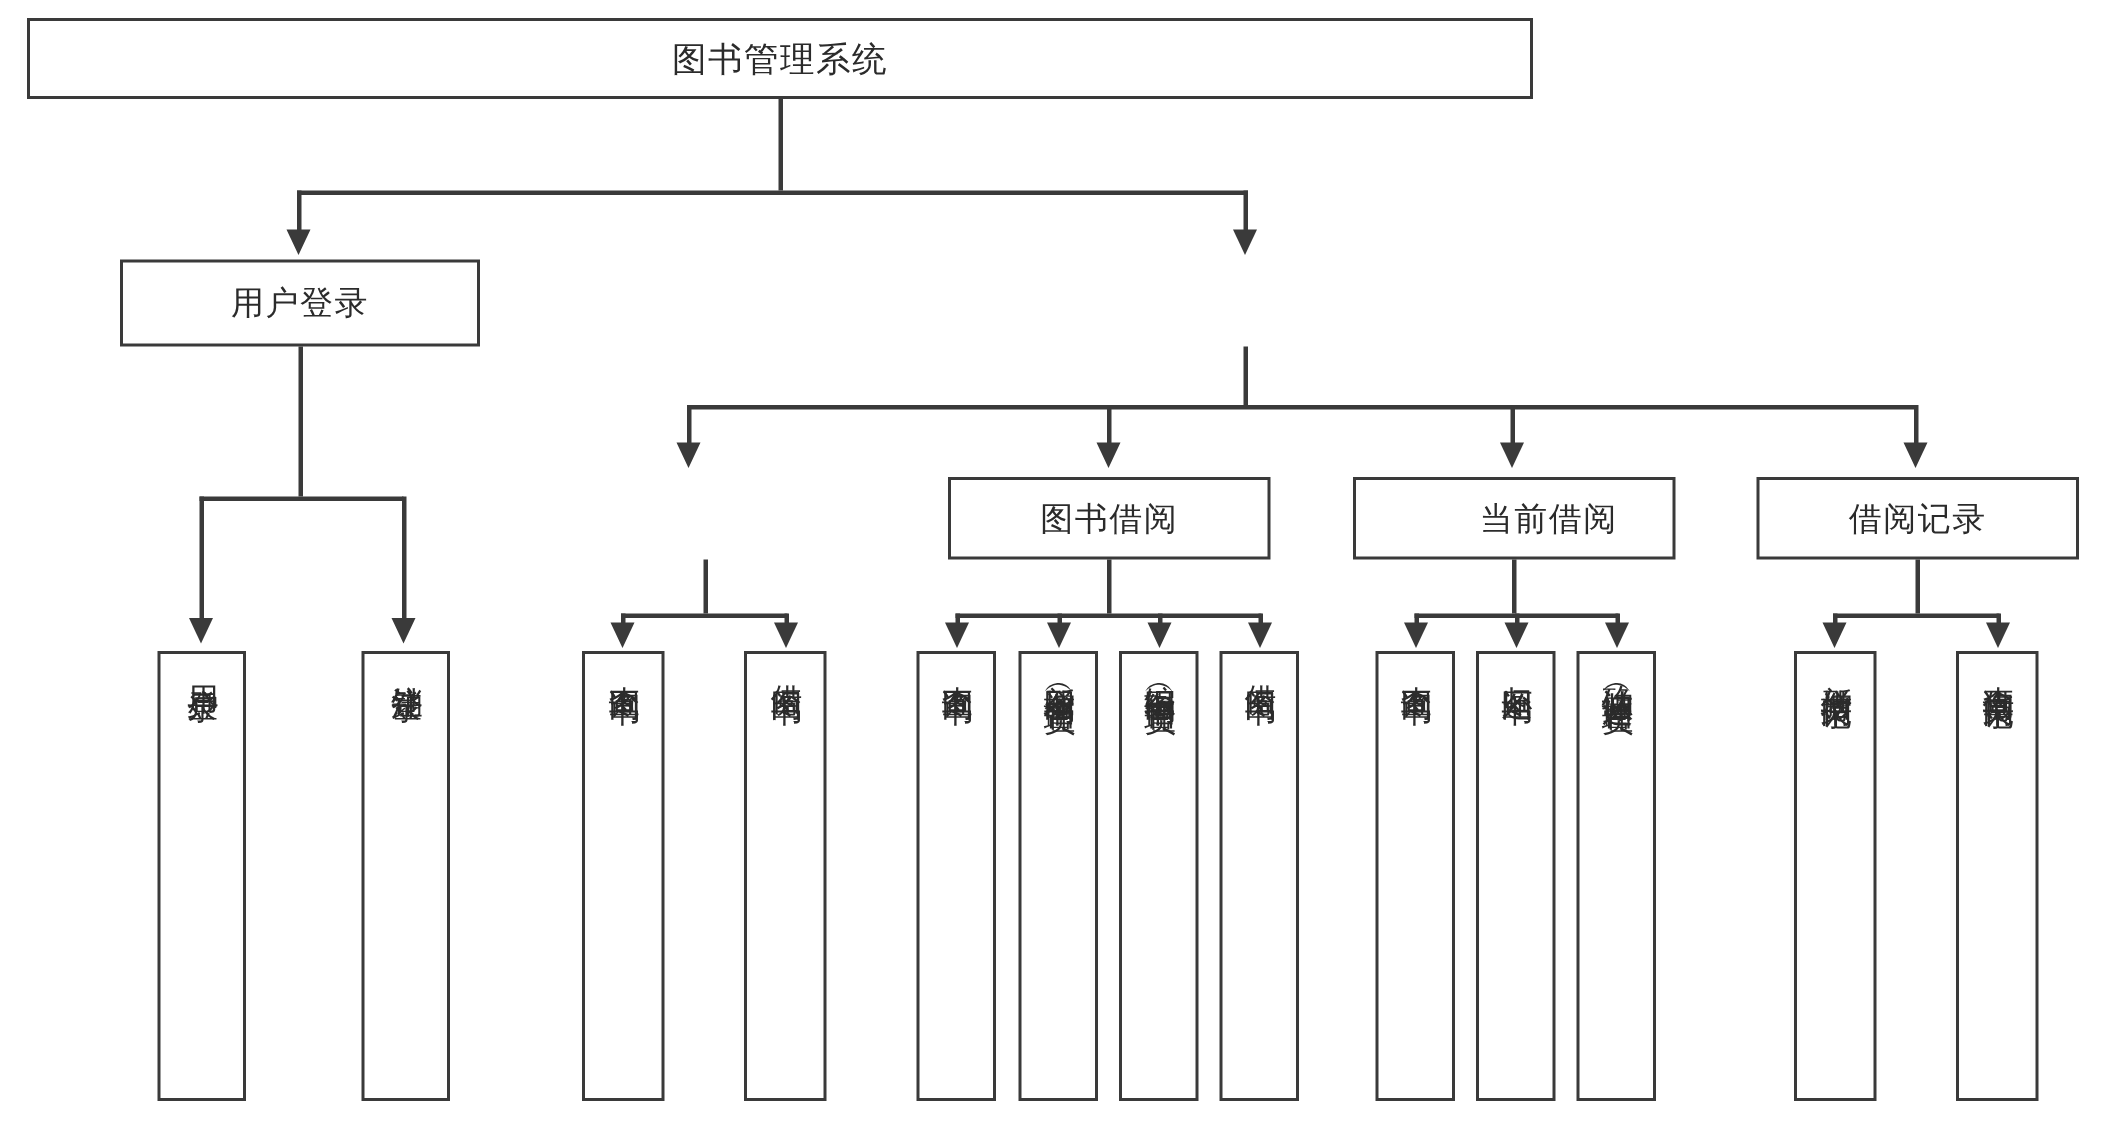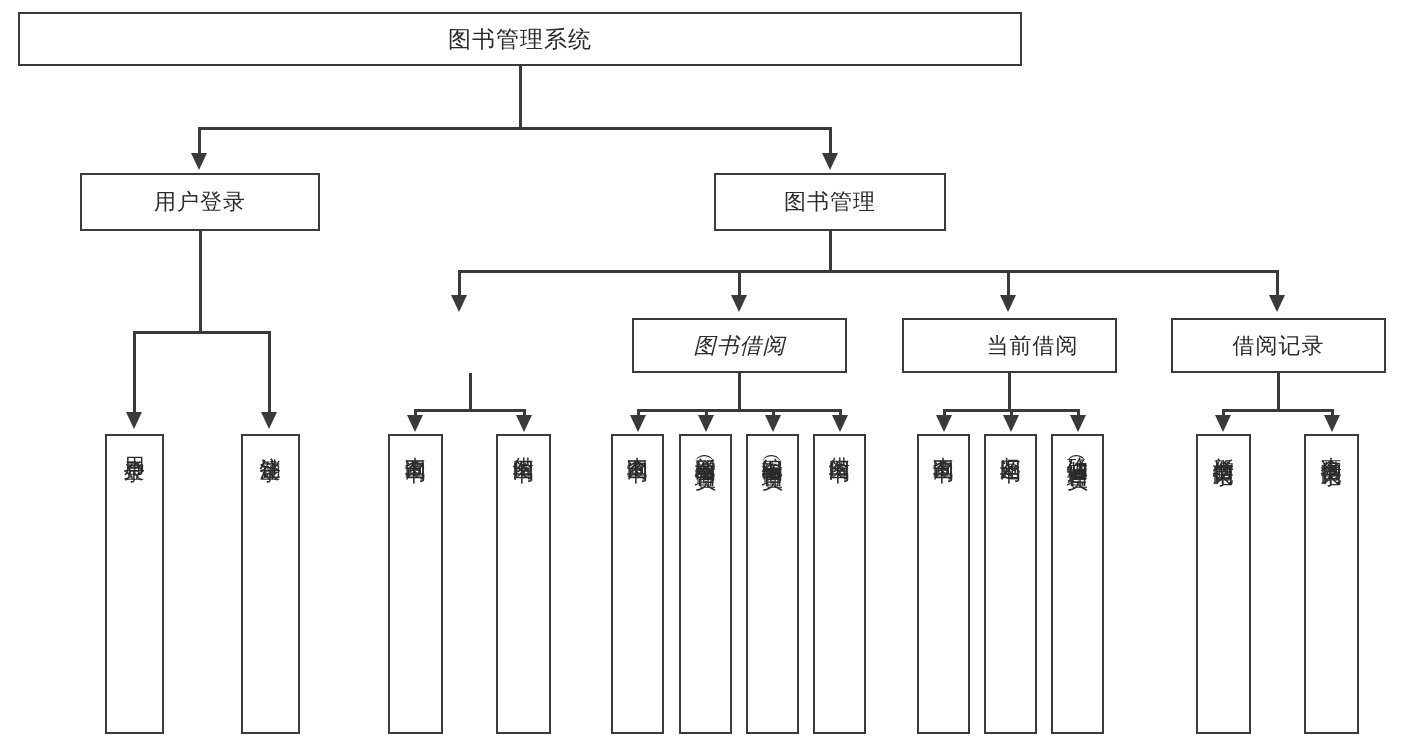--- a/index.html
+++ b/index.html
@@ -98,23 +98,20 @@
   <div class="edge v" style="left:198px; top:127px; width:2.5px; height:30px;"></div>
   <div class="arrow" style="left:191px; top:153px;"></div>
 
   <div class="edge v" style="left:829px; top:127px; width:2.5px; height:30px;"></div>
   <div class="arrow" style="left:822px; top:153px;"></div>
 
   <div class="node horiz" style="left:80px; top:173px; width:240px; height:58px;">
     <span class="label">用户登录</span>
   </div>
 
-  <div class="node horiz" style="left:714px; top:173px; width:232px; height:58px;">
-    <span class="label">图书管理</span>
-  </div>
 
   <div class="edge v" style="left:199px; top:231px; width:2.5px; height:100px;"></div>
   <div class="edge h" style="left:133px; top:331px; width:136px; height:2.5px;"></div>
   <div class="edge v" style="left:133px; top:331px; width:2.5px; height:84px;"></div>
   <div class="arrow" style="left:126px; top:412px;"></div>
   <div class="edge v" style="left:268px; top:331px; width:2.5px; height:84px;"></div>
   <div class="arrow" style="left:261px; top:412px;"></div>
 
   <div class="node vert" style="left:105px; top:434px; width:59px; height:300px;">
     <span class="label">用户登录</span>
@@ -131,21 +128,21 @@
 
   <div class="edge v" style="left:738px; top:270px; width:2.5px; height:28px;"></div>
   <div class="arrow" style="left:731px; top:295px;"></div>
 
   <div class="edge v" style="left:1007px; top:270px; width:2.5px; height:28px;"></div>
   <div class="arrow" style="left:1000px; top:295px;"></div>
 
   <div class="edge v" style="left:1276px; top:270px; width:2.5px; height:28px;"></div>
   <div class="arrow" style="left:1269px; top:295px;"></div>
 
-  <div class="node horiz" style="left:632px; top:318px; width:215px; height:55px;font-style:italic;">
+  <div class="node horiz" style="left:632px; top:318px; width:215px; height:55px;">
     <span class="label">图书借阅</span>
   </div>
   <div class="node horiz" style="left:902px; top:318px; width:215px; height:55px;padding-left:46px;">
     <span class="label">当前借阅</span>
   </div>
   <div class="node horiz" style="left:1171px; top:318px; width:215px; height:55px;justify-content:center;">
     <span class="label">借阅记录</span>
   </div>
 
   <div class="edge v" style="left:469px; top:373px; width:2.5px; height:36px;"></div>

